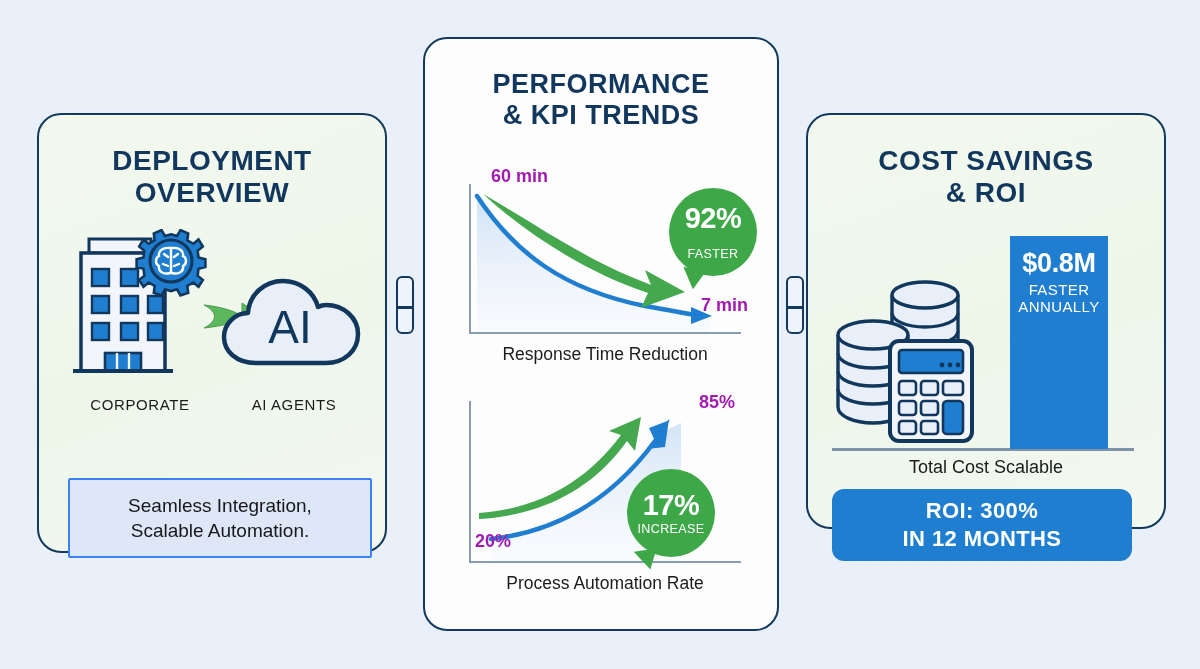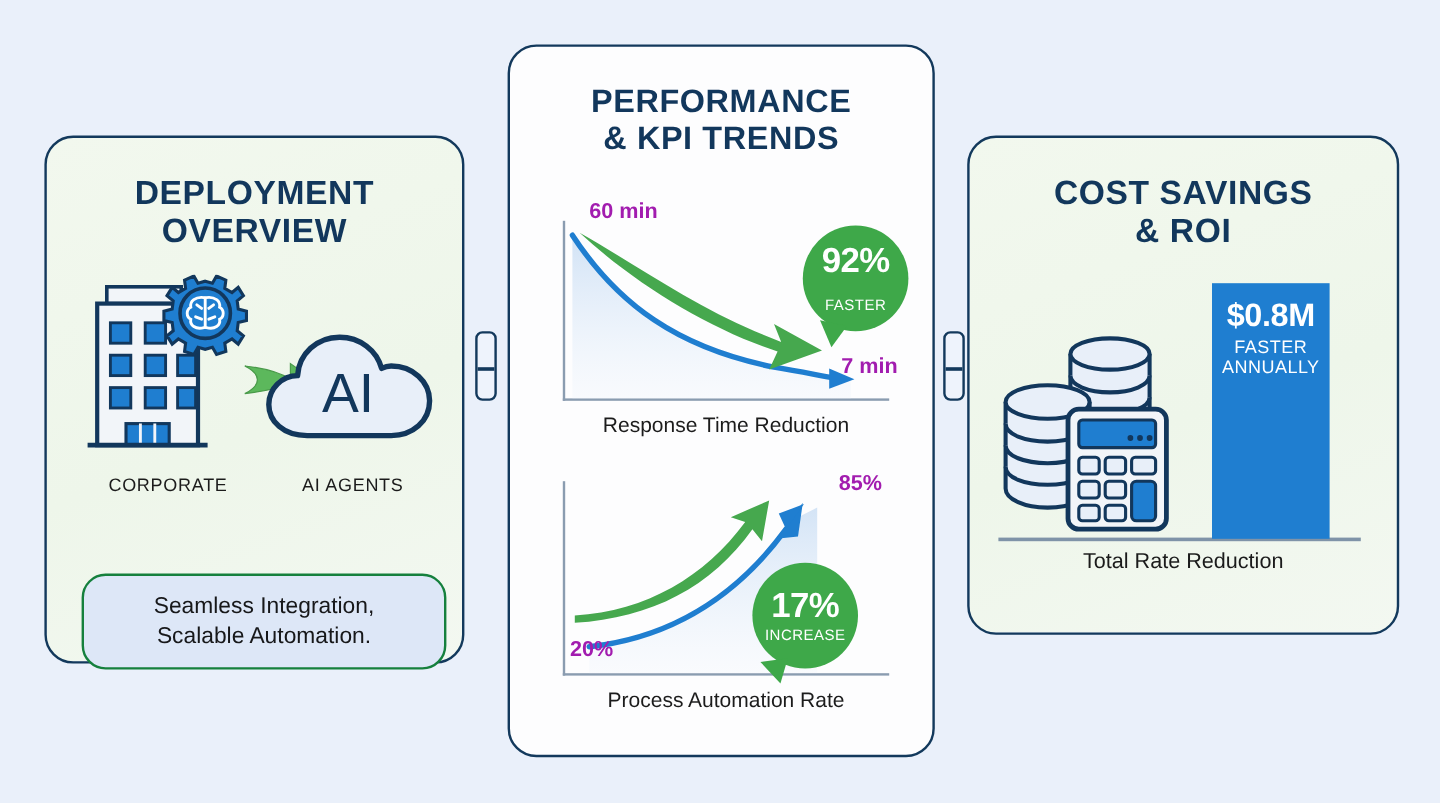--- a/index.html
+++ b/index.html
@@ -43,22 +43,22 @@
     text-align:center;
     text-transform:uppercase;
   }
   .corp-label{left:26px;top:281px;width:150px;}
   .ai-label{left:175px;top:281px;width:160px;}
 
   .caption-box{
     position:absolute;
     left:68px;top:478px;width:304px;height:80px;
     background:#dde7f7;
-    border:2px solid #15803d;
-    border-radius:20px;
+    border:2px solid #3b82f6;
+    border-radius:2px;
     box-sizing:border-box;
     display:flex;align-items:center;justify-content:center;
     text-align:center;
     color:#17181a;
     font-size:19px;
     line-height:1.32;
     white-space:pre-line;
     z-index:6;
   }
 
@@ -358,17 +358,21 @@
       </svg>
     </div>
 
     <div class="bar">
       <div class="amount">$0.8M</div>
       <div class="sub">FASTER
 ANNUALLY</div>
     </div>
 
     <div class="base-line"></div>
-    <div class="cost-caption">Total Rate Reduction</div>
-  </div>
-
+    <div class="cost-caption">Total Cost Scalable</div>
+  </div>
+
+  <div class="roi-banner">
+    <span>ROI: 300%
+IN 12 MONTHS</span>
+  </div>
 
 </div>
 
 </body></html>

